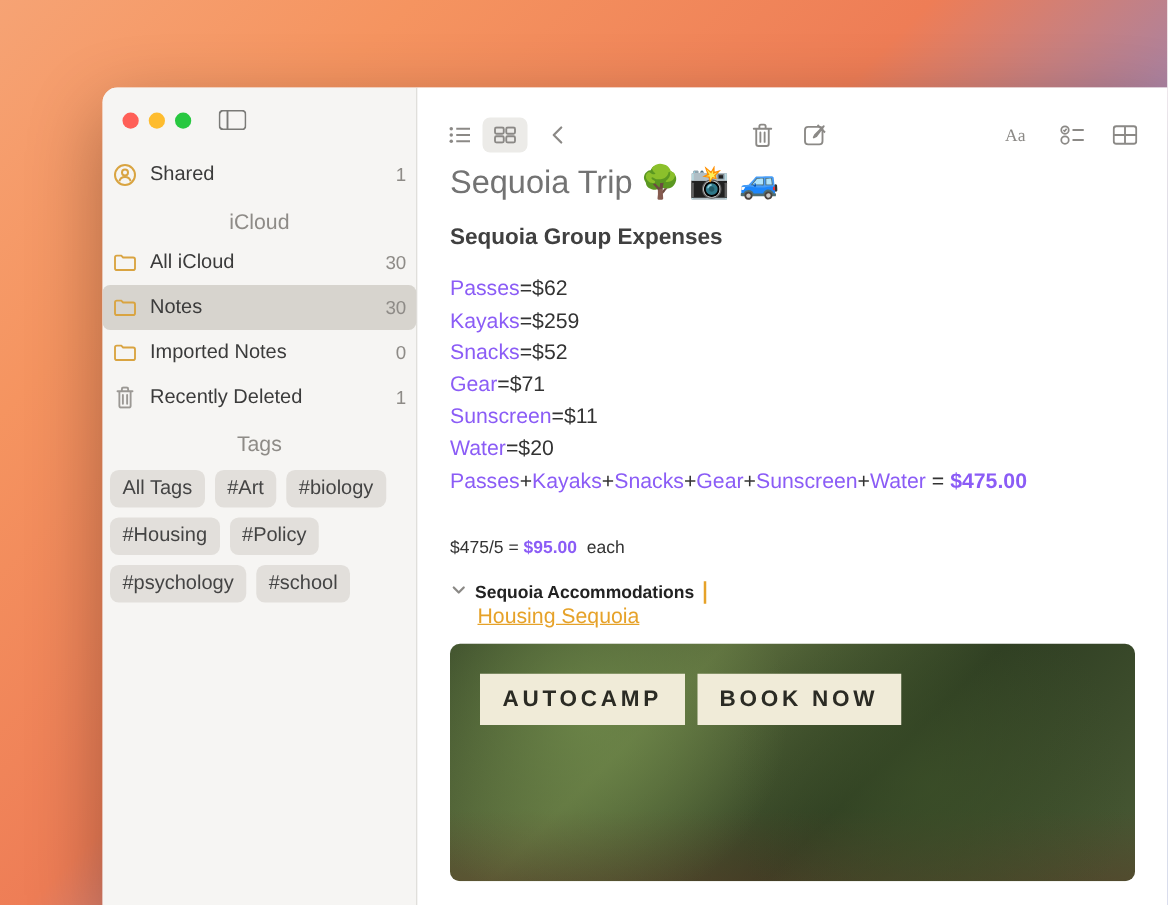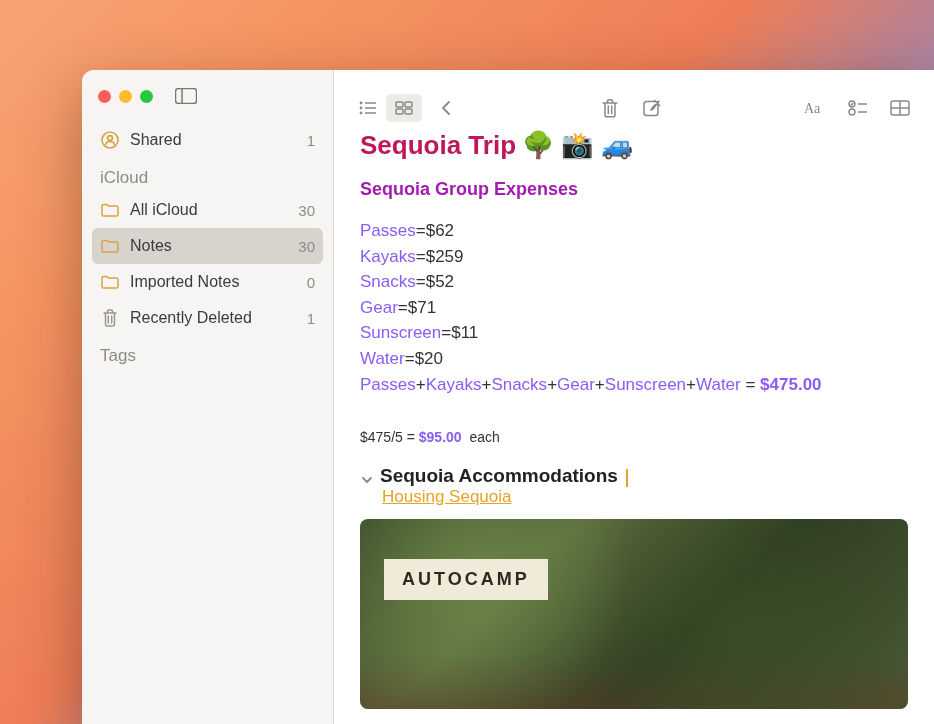--- a/index.html
+++ b/index.html
@@ -9,55 +9,55 @@
 
 
 .sidebar { width: 272px; background: rgba(244,243,241,0.85); border-right: 1px solid #d9d7d3; display: flex; flex-direction: column; }
 .sidebar-titlebar { height: 52px; display: flex; align-items: center; padding: 0 16px; gap: 8px; }
 .traffic { display: flex; gap: 8px; }
 .traffic span { width: 13px; height: 13px; border-radius: 50%; }
 .tr-red { background: #ff5f57; }
 .tr-yellow { background: #febc2e; }
 .tr-green { background: #28c840; }
 .toggle-sb { margin-left: 12px; color: #7a7a77; width: 26px; height: 20px; display:flex; align-items:center; justify-content:center;}
-.sb-body { padding: 0 10px; }
+.sb-body { padding: 0 0; text-align: center; }
 .sb-row { display:flex; align-items:center; height:36px; padding:0 8px; border-radius:6px; gap:10px; font-size:16px; color:#3b3b3b;}
 .sb-row.sel { background:#d7d4ce; }
 .sb-row .cnt { margin-left:auto; color:#8e8b87; font-size:15px;}
 .sb-section { padding: 10px 8px 4px 8px; color:#8e8b87; font-size:17px; }
 .sb-icon { width:20px; height:20px; display:flex; align-items:center; justify-content:center; color:#d9a441;}
 .sb-icon.grey { color:#9b9894; }
 .tags-area { padding: 6px; display:flex; flex-wrap:wrap; gap:8px;}
 .tag-pill { background:#e2dfdb; color:#444; border-radius:7px; padding:6px 10px; font-size:16px;}
 
 
 .main { flex: 1; display:flex; flex-direction:column; background:#fff;}
 .toolbar { height:52px; display:flex; align-items:flex-end; padding:0 16px; gap:0; }
 .tb-seg { display:flex; background:transparent; border-radius:6px;}
 .tb-seg .seg-btn { width:36px; height:28px; display:flex; align-items:center; justify-content:center; color:#8b8986; border-radius:6px;}
 .tb-seg .seg-btn.act { background:#ecebe8;}
 .tb-btn { width:36px; height:28px; display:flex; align-items:center; justify-content:center; color:#8b8986; border-radius:6px; margin-left:6px;}
 .spacer { flex:1;}
 .note-body { padding: 8px 26px 0 26px; overflow:hidden;}
-.note-title { font-size:26px; font-weight:700; color:#be185d; margin-bottom:18px; display:flex; align-items:center; gap:6px;}
-.subhead { font-weight:700; font-size:18px; color:#a21caf; margin-bottom:18px;}
+.note-title { font-size:26px; font-weight:400; color:#737373; margin-bottom:18px; display:flex; align-items:center; gap:6px;}
+.subhead { font-weight:700; font-size:18px; color:#404040; margin-bottom:18px;}
 .line { font-size:17px; line-height:1.5; }
 .orange { color:#8b5cf6; font-weight:500;}
 .blk { color:#333;}
 .formula { font-size:17px; margin-top:4px;}
 .split-row { font-size:14px; margin-top:34px;}
-.section-row { display:flex; align-items:flex-end; gap:6px; margin-top:20px; font-size:19px;}
+.section-row { display:flex; align-items:flex-start; gap:6px; margin-top:20px; font-size:14px;}
 .section-row .chev { color:#8b8986; }
 .section-row .hdr { font-weight:700; color:#222;}
 .cursor { display:inline-block; width:2px; height:18px; background:#e6a229; vertical-align:middle; margin-left:2px;}
 .linkln { margin-left:22px; font-size:17px;}
 .linkln a { color:#e6a229; text-decoration:underline;}
 .img-embed { margin-top:12px; margin-left:0; width: 548px; height:190px; border-radius:8px; background:linear-gradient(135deg,#3a4a2a 0%, #5d6f3e 30%, #2e3d22 60%, #4a5b35 100%); position:relative; overflow:hidden;}
 .img-embed::before { content:''; position:absolute; inset:0; background: radial-gradient(circle at 20% 30%, rgba(120,150,80,0.6) 0%, transparent 35%), radial-gradient(circle at 70% 60%, rgba(60,80,40,0.7) 0%, transparent 40%), linear-gradient(0deg, rgba(90,60,40,0.5) 0%, transparent 30%);}
-.img-btns { position:absolute; top:40px; left:24px; display:flex; gap:10px;border-radius:20px;}
+.img-btns { position:absolute; top:24px; left:24px; display:flex; gap:10px;border-radius:20px;}
 .img-btn { background:#f0ebd8; color:#2b2b24; padding:10px 18px; font-size:18px; font-weight:700; letter-spacing:3px; font-family: "Arial Black", sans-serif;}
 
 svg { display:block;}
 </style>
 </head>
 <body>
 
 <div class="desktop">
   <div class="window">
 
@@ -126,20 +126,29 @@
             <svg width="16" height="18" viewBox="0 0 16 18">
                 <path d="M2 4 L14 4 M5.5 4 L5.5 2.2 C5.5 1.5 6 1 6.7 1 L9.3 1 C10 1 10.5 1.5 10.5 2.2 L10.5 4 M3.5 4 L3.5 15.5 C3.5 16.3 4.2 17 5 17 L11 17 C11.8 17 12.5 16.3 12.5 15.5 L12.5 4 M6.3 7 L6.3 14 M9.7 7 L9.7 14" fill="none" stroke="currentColor" stroke-width="1.5" stroke-linecap="round"></path>
               </svg>
           </span>
           <span>Recently Deleted</span>
           <span class="cnt">1</span>
         </div>
 
         <div class="sb-section">Tags</div>
 
+        <div class="tags-area">
+          <span class="tag-pill">All Tags</span>
+          <span class="tag-pill">#Art</span>
+          <span class="tag-pill">#biology</span>
+          <span class="tag-pill">#Housing</span>
+          <span class="tag-pill">#Policy</span>
+          <span class="tag-pill">#psychology</span>
+          <span class="tag-pill">#school</span>
+        </div>
       </div>
     </div>
 
     <div class="main">
       <div class="toolbar">
         <div class="tb-seg">
           <div class="seg-btn">
             <svg width="18" height="14" viewBox="0 0 18 14">
                 <circle cx="2" cy="2" r="1.4" fill="currentColor"></circle>
                 <circle cx="2" cy="7" r="1.4" fill="currentColor"></circle>
@@ -234,19 +243,20 @@
             <span class="cursor"></span>
         </div>
 
         <div class="linkln">
           <a href="#">Housing Sequoia</a>
         </div>
 
         <div class="img-embed">
           <div class="img-btns">
             <div class="img-btn">AUTOCAMP</div>
+            <div class="img-btn">BOOK NOW</div>
           </div>
         </div>
       </div>
     </div>
 
   </div>
 </div>
 
 </body></html>

